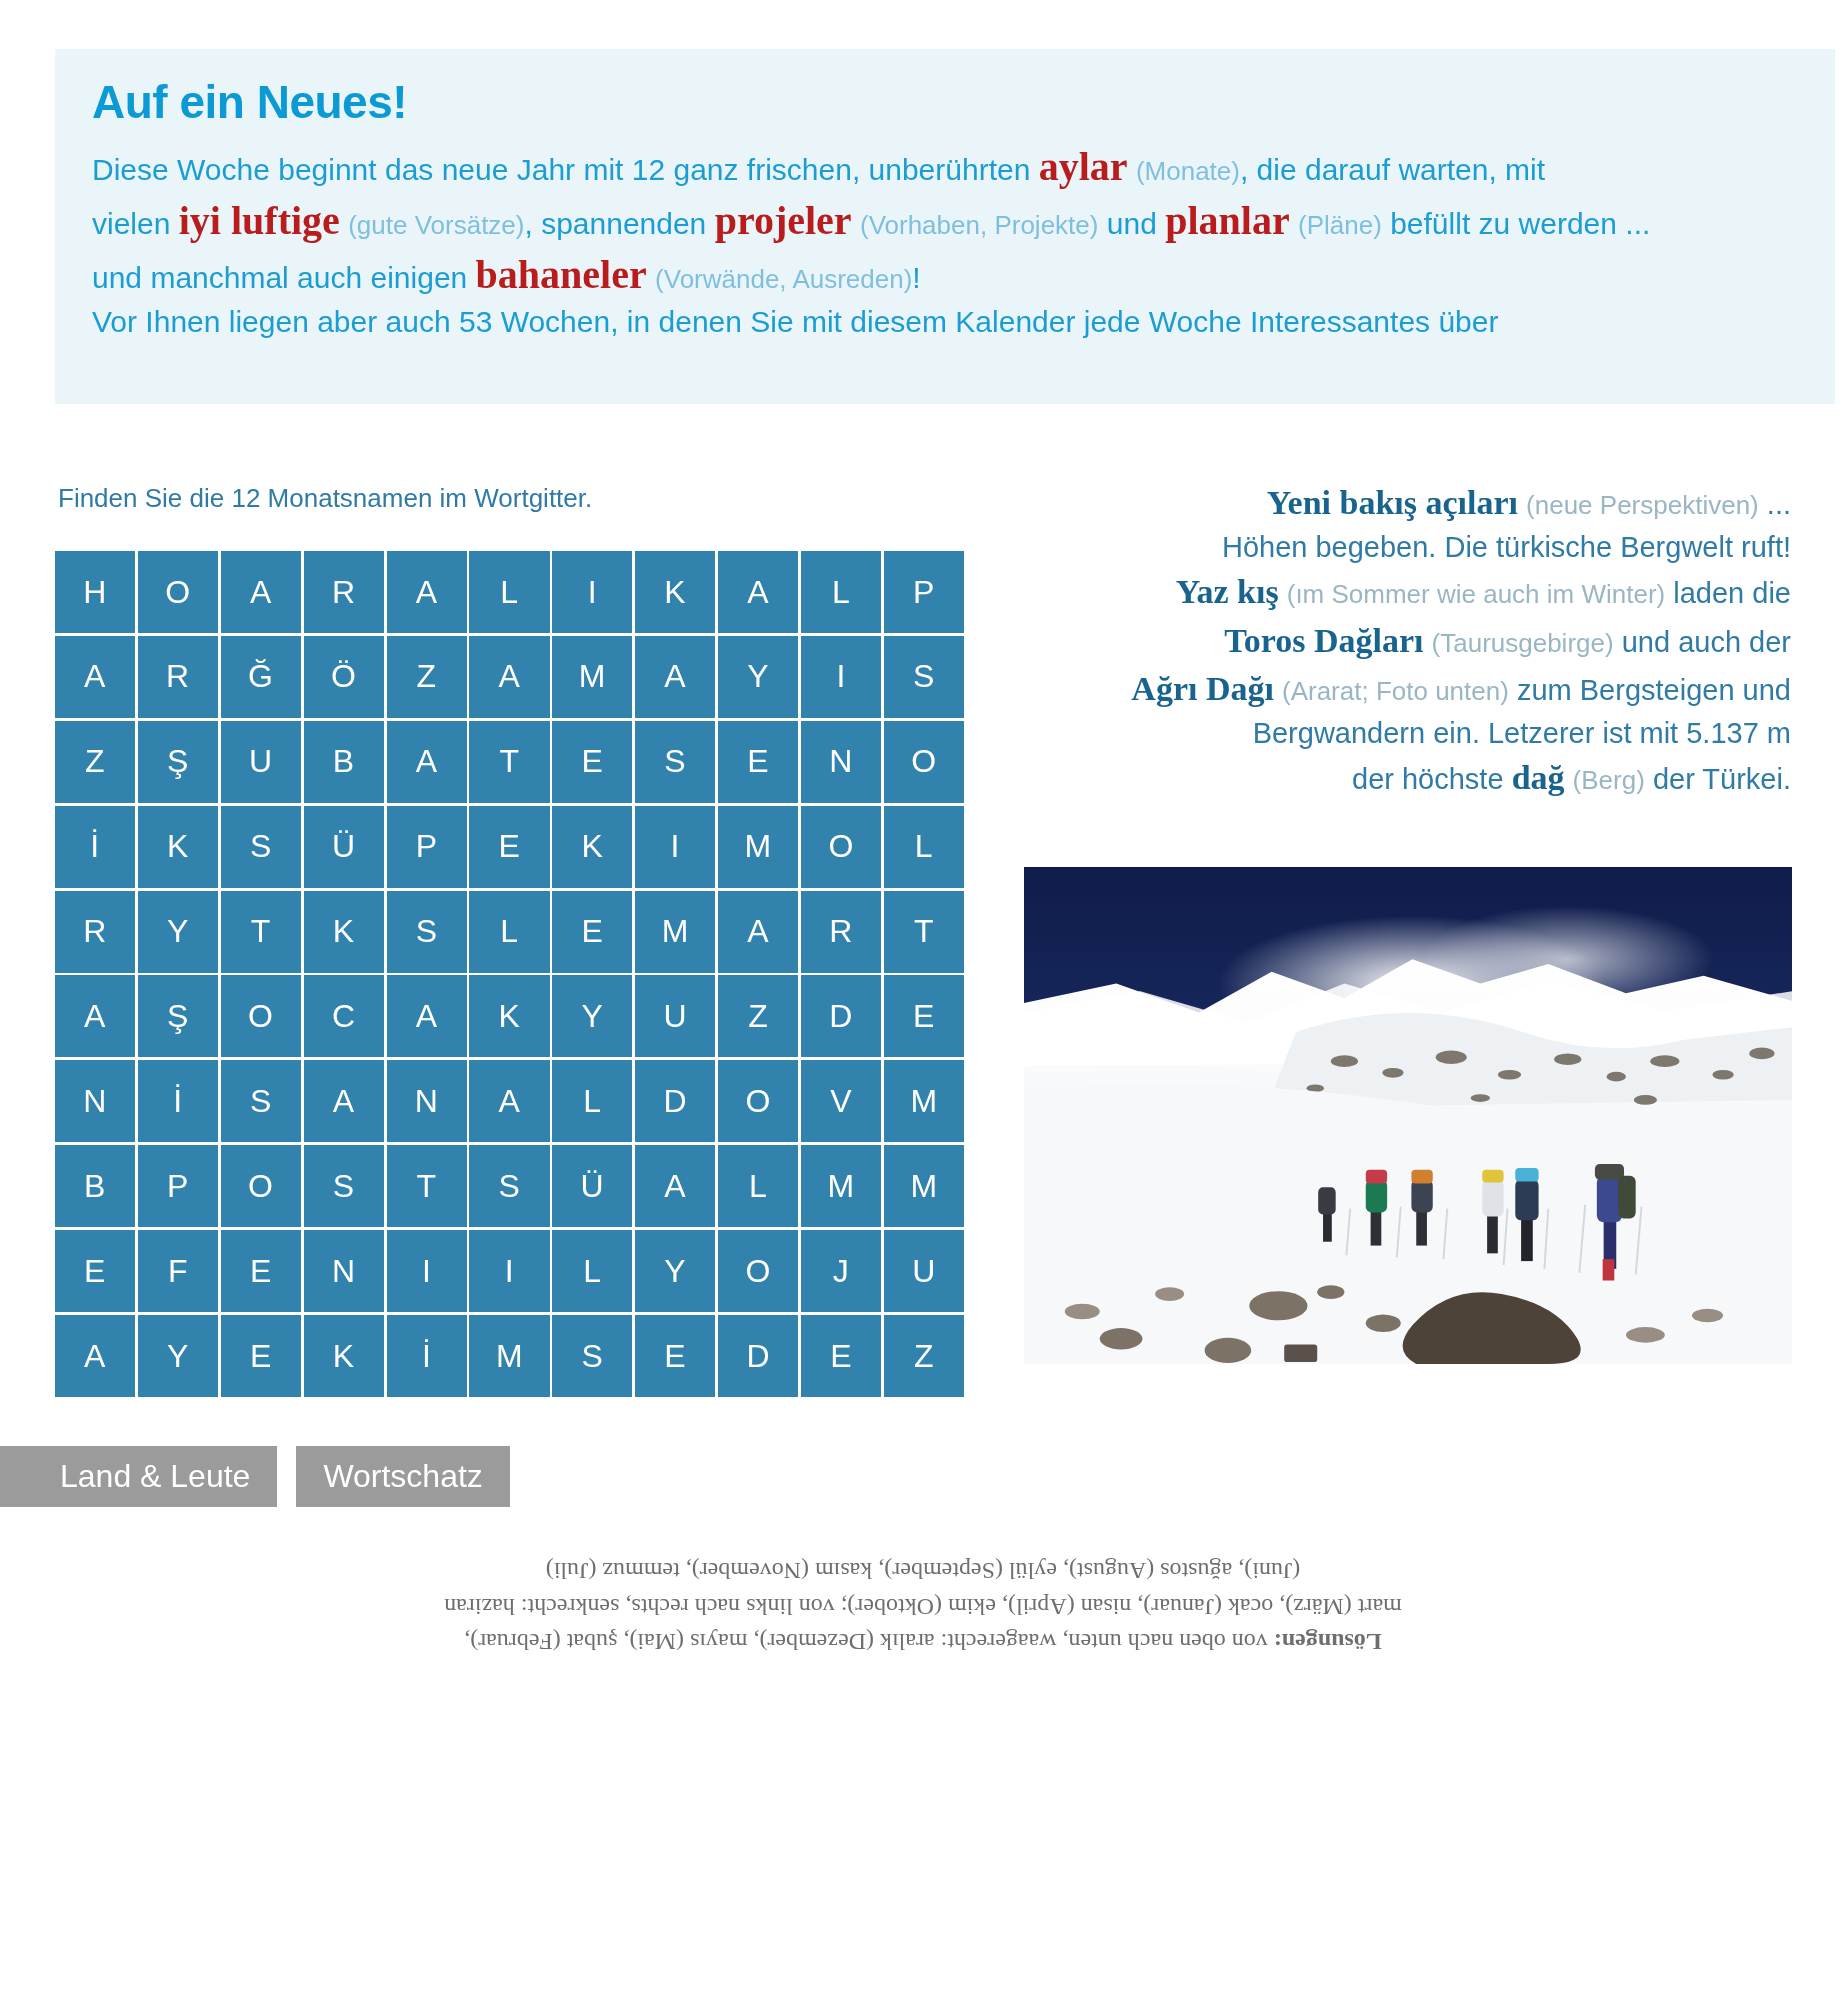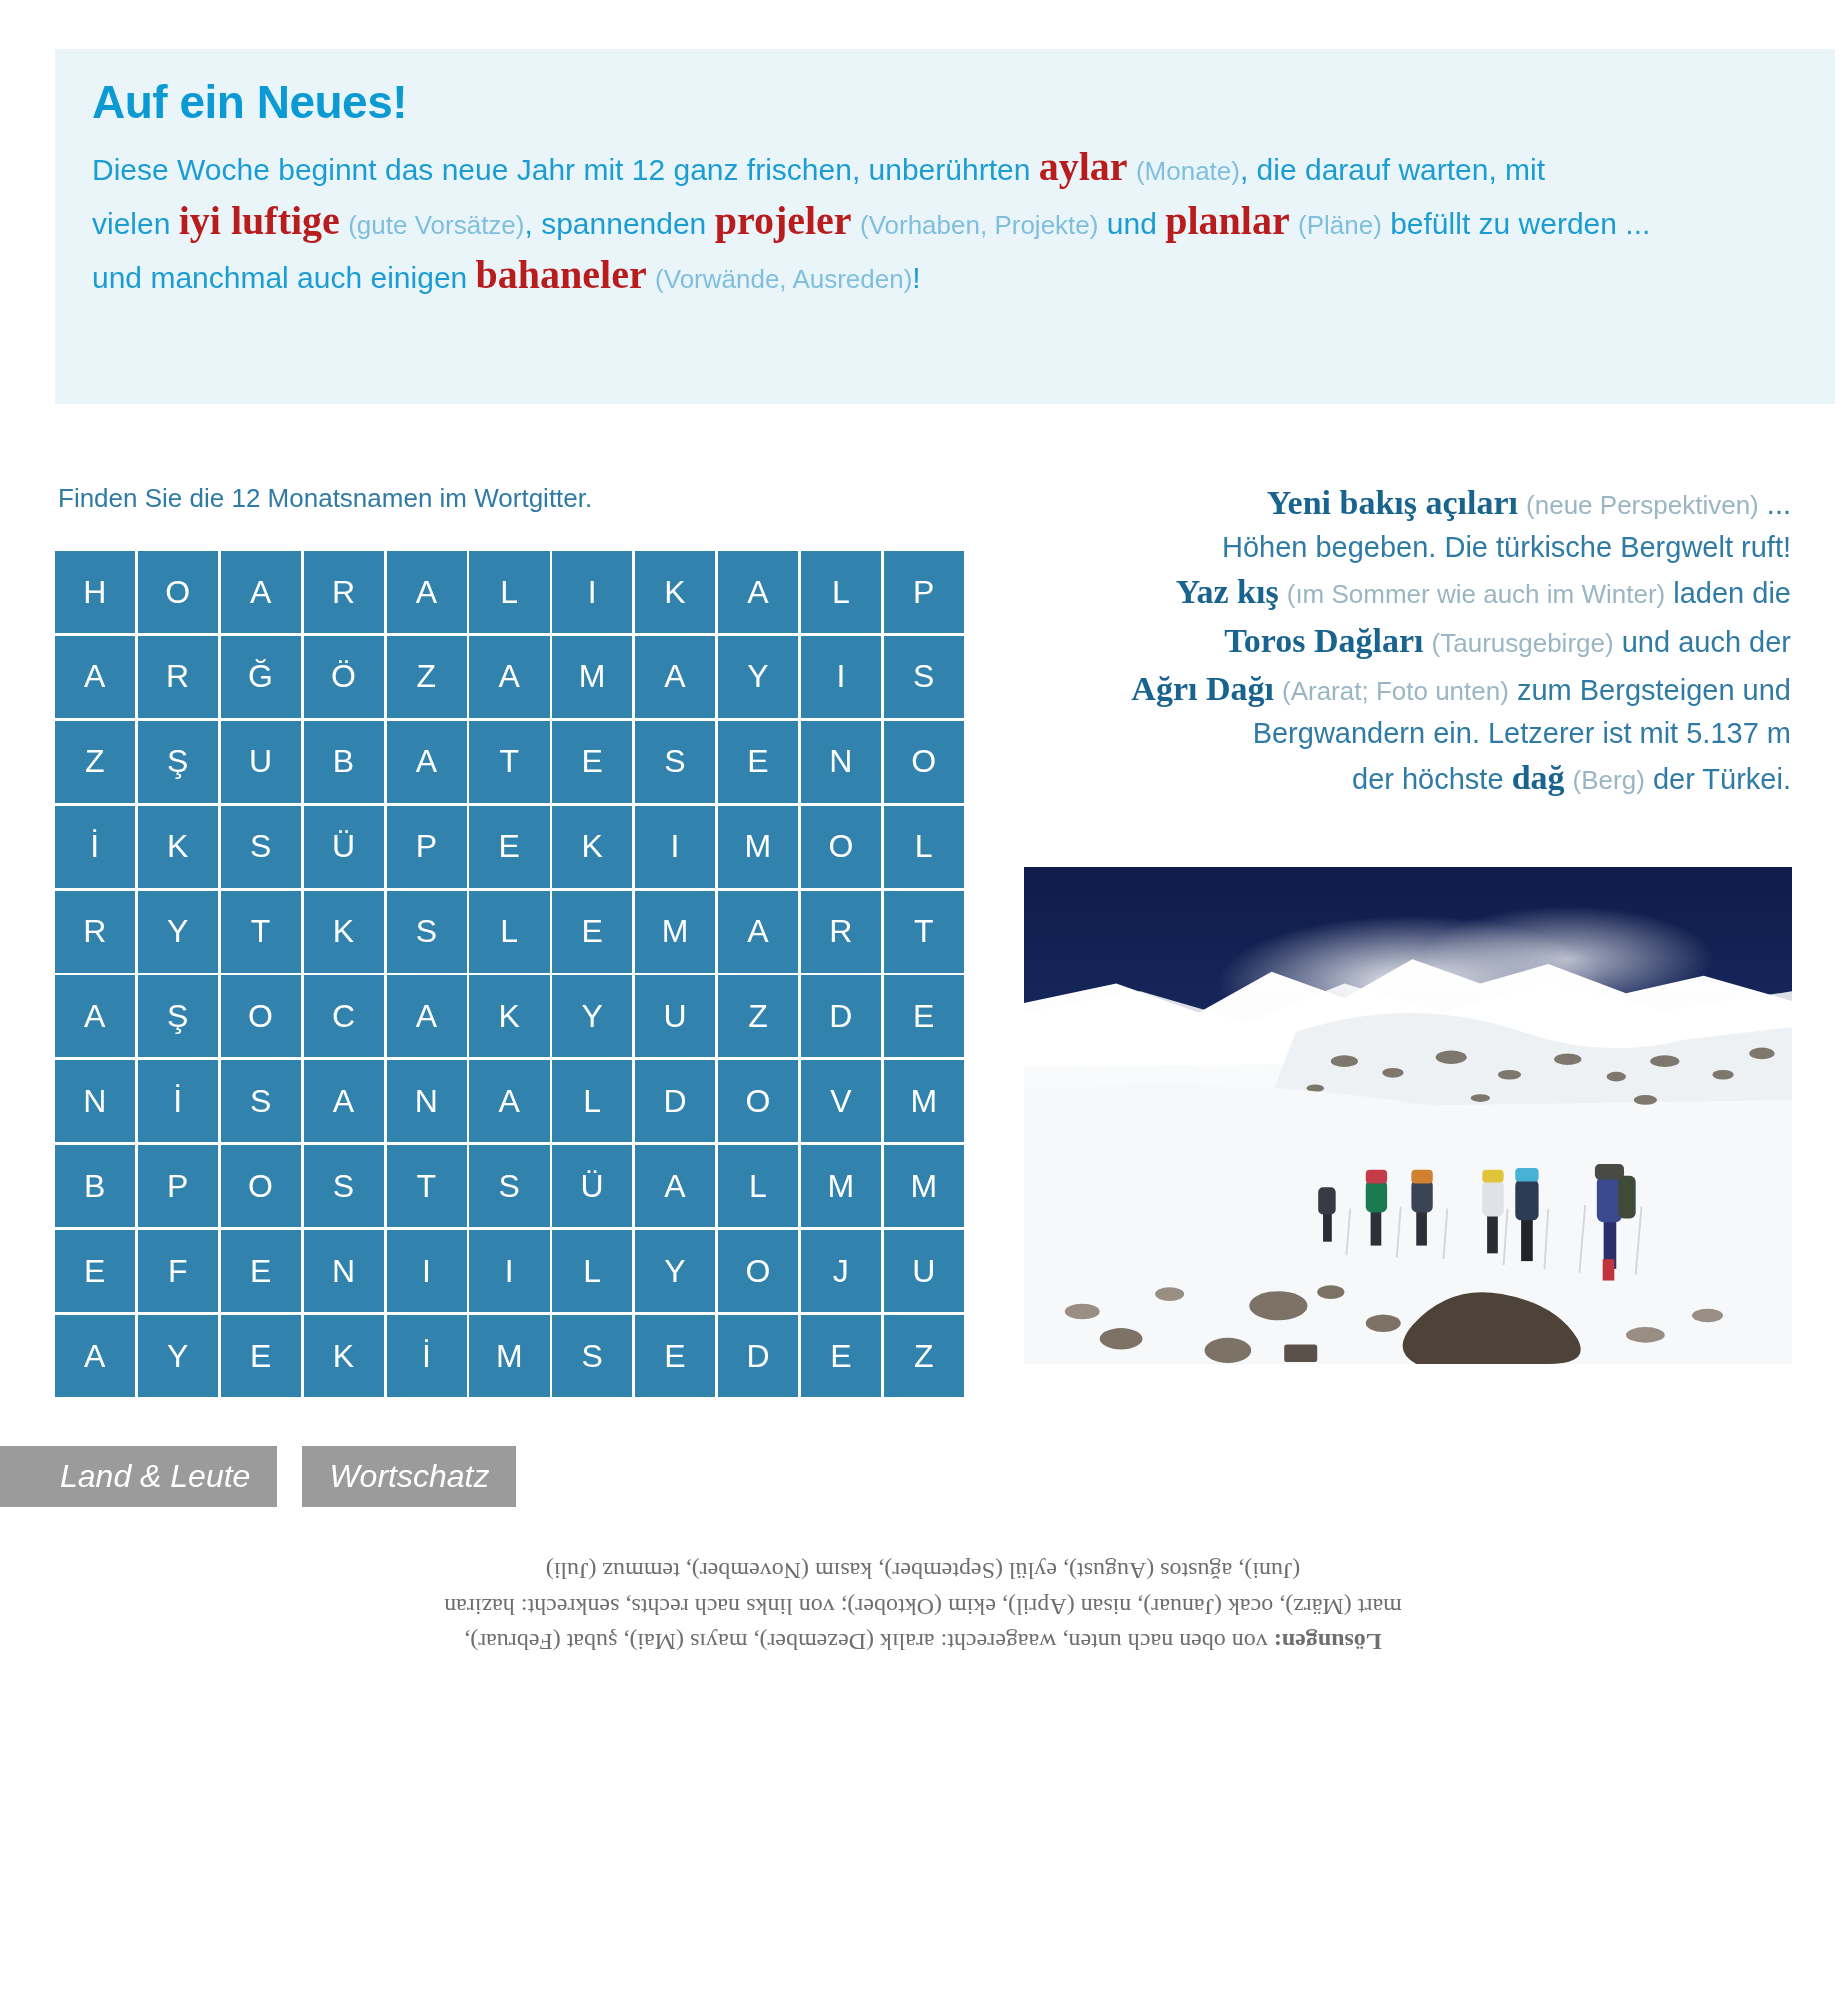--- a/index.html
+++ b/index.html
@@ -111,22 +111,21 @@
     overflow: hidden;
   }
   .photo svg { display: block; width: 100%; height: 100%; }
 
   
   .tags {
     position: absolute;
     left: 0px;
     top: 1446px;
     display: flex;
-    gap: 25px;
-    font-style: italic;
+    gap: 19px;
   }
   .tag {
     background: #9b9b9b;
     color: #ffffff;
     font-size: 32px;
     padding: 13.6px 27px 15.5px 27px;
     line-height: 1;
   }
   .tag.first { padding-left: 60px; }
 
@@ -147,20 +146,21 @@
 </style>
 </head>
 <body>
 
 <div class="intro-band">
   <h1 class="intro-title">Auf ein Neues!</h1>
   <p class="intro-body">
       <span class="line"><span>Diese Woche beginnt das neue Jahr mit 12 ganz frischen, unberührten </span><span class="tr">aylar</span><span> </span><span class="gloss">(Monate)</span><span>, die darauf warten, mit</span></span>
       <span class="line"><span>vielen </span><span class="tr">iyi luftige</span><span> </span><span class="gloss">(gute Vorsätze)</span><span>, spannenden </span><span class="tr">projeler</span><span> </span><span class="gloss">(Vorhaben, Projekte)</span><span> und </span><span class="tr">planlar</span><span> </span><span class="gloss">(Pläne)</span><span> befüllt zu werden ...</span></span>
       <span class="line"><span>und manchmal auch einigen </span><span class="tr">bahaneler</span><span> </span><span class="gloss">(Vorwände, Ausreden)</span><span>!</span></span>
+      <span class="line"><span>Vor Ihnen liegen aber auch 53 Wochen, in denen Sie mit diesem Kalender jede Woche Interessantes über</span></span>
     </p>
 </div>
 
 <div class="puzzle-heading">Finden Sie die 12 Monatsnamen im Wortgitter.</div>
 <div class="grid">
     <div class="cell">H</div>
     <div class="cell">O</div>
     <div class="cell">A</div>
     <div class="cell">R</div>
     <div class="cell">A</div>

